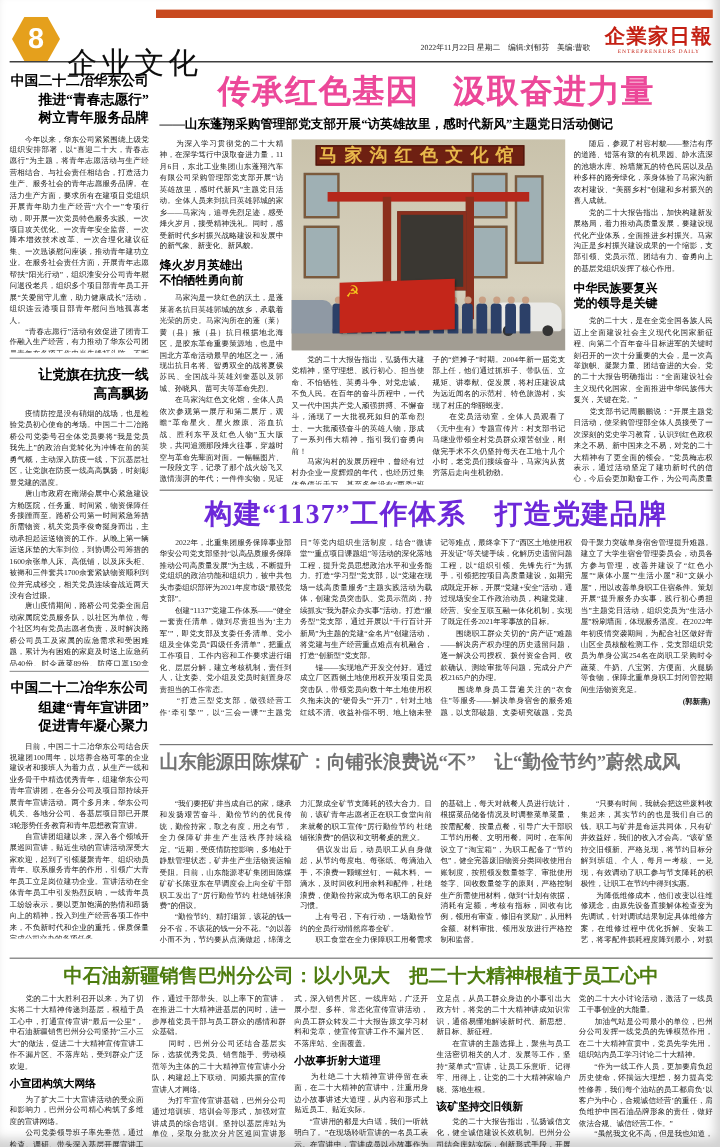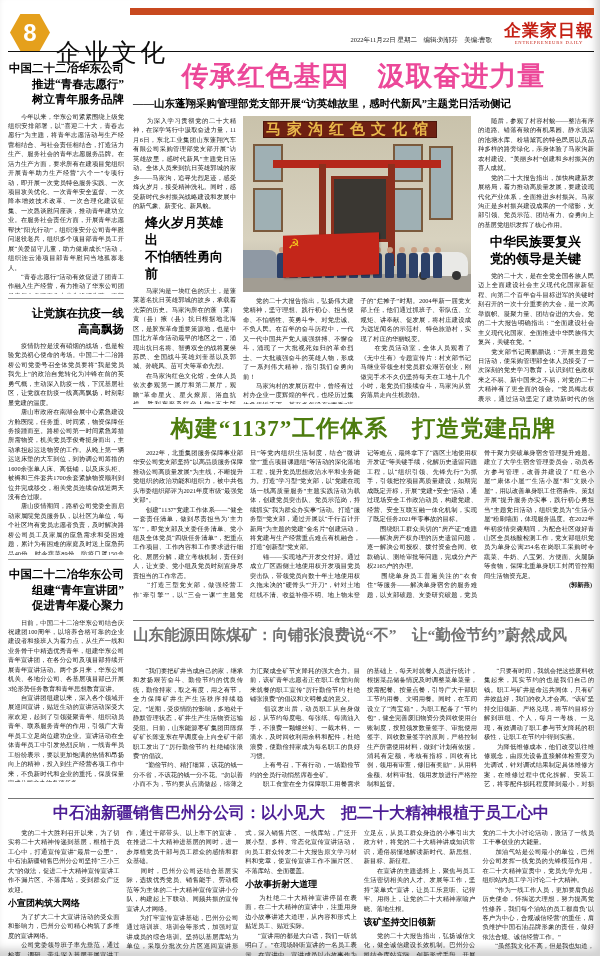--- a/index.html
+++ b/index.html
@@ -21,21 +21,21 @@
   .dateline{position:absolute;right:102px;top:30px;font-size:6.5px;color:#222;}
   .masthead{position:absolute;right:0;top:16px;text-align:center;line-height:1;}
   .masthead .m1{font-size:17px;font-weight:bold;letter-spacing:1px;}
   .masthead .m2{font-size:4.6px;letter-spacing:.8px;margin-top:2px;}
   .header-rule{border-bottom:1.6px solid #111;margin-top:45px;position:absolute;left:0;right:0;top:0;}
 
   
   .paras{font-size:6.3px;line-height:1.5;text-align:justify;white-space:pre-line;color:#191919;}
   .byline{font-size:6.3px;font-weight:bold;text-align:right;padding-right:2px;margin-top:1px;}
   h2.lt{font-size:11.5px;line-height:1.35;margin:3px 0 4px;white-space:pre-line;color:#000;text-align:right;}
-  h3.sub{font-size:13px;line-height:1.3;margin:5px 12px 3px;white-space:pre-line;color:#000;}
+  h3.sub{font-size:10px;line-height:1.3;margin:5px 0 3px;white-space:pre-line;color:#000;}
   .hr{border-top:1px solid #9a9a9a;margin:4px 0;}
   .hr-dark{border-top:1px solid #777;margin:4px 0;}
 
   
   .content{display:flex;margin-top:6px;}
   .left-col{width:116px;flex:none;}
   .left-art{overflow:hidden;}
   .la1{height:236px;} .la2{height:252px;} .la3{height:218px;}
   .main-col{flex:1;margin-left:9px;}
 
@@ -63,28 +63,28 @@
   .fig::before{content:"";position:absolute;top:-6px;left:1.5px;width:6px;height:6px;border-radius:50%;background:#c9a084;}
   .flag{position:absolute;left:40px;bottom:16px;width:96px;height:42px;background:#c4261a;transform:skewY(-2deg);
         box-shadow:1px 1px 2px rgba(0,0,0,.3);}
   .flag span{position:absolute;left:5px;top:1px;color:#f5c51d;font-size:13px;font-family:"DejaVu Sans",sans-serif;}
   .car-white{position:absolute;right:3px;bottom:16px;width:56px;height:24px;background:#e9e9e6;border-radius:7px 10px 2px 2px;}
   .car-white::before,.car-white::after{content:"";position:absolute;bottom:-4px;width:9px;height:9px;border-radius:50%;background:#333;}
   .car-white::before{left:7px;} .car-white::after{right:7px;}
   .car-gray{position:absolute;left:-6px;bottom:14px;width:40px;height:28px;background:#8f99a4;border-radius:6px 8px 2px 2px;}
 
   
-  .headline-b{font-size:23px;font-weight:bold;text-align:center;letter-spacing:1px;margin:2px 0 4px;color:#4d7c0f;}
+  .headline-b{font-size:23px;font-weight:bold;text-align:center;letter-spacing:1px;margin:2px 0 4px;color:#6d28d9;}
   .cols-b{columns:4;column-gap:7px;height:168px;overflow:hidden;}
   .headline-c{font-size:15.5px;font-weight:bold;text-align:left;margin:2px 0 20px;color:#737373;}
   .cols-c{columns:4;column-gap:7px;height:128px;overflow:hidden;}
 
   
   .bottom{margin-top:2px;}
-  .headline-d{font-size:16px;font-weight:bold;text-align:center;margin:3px 0 4px;color:#4c1d95;}
+  .headline-d{font-size:16px;font-weight:bold;text-align:center;margin:3px 0 4px;color:#4d7c0f;}
   .cols-d{columns:5;column-gap:7px;height:132px;overflow:hidden;}
   .cols-d h3.sub, .cols-c h3.sub{margin:4px 0 2px;font-size:9px;}
 </style>
 </head>
 <body>
 
 <div class="page">
   <div class="inner">
 
     <div class="header">

